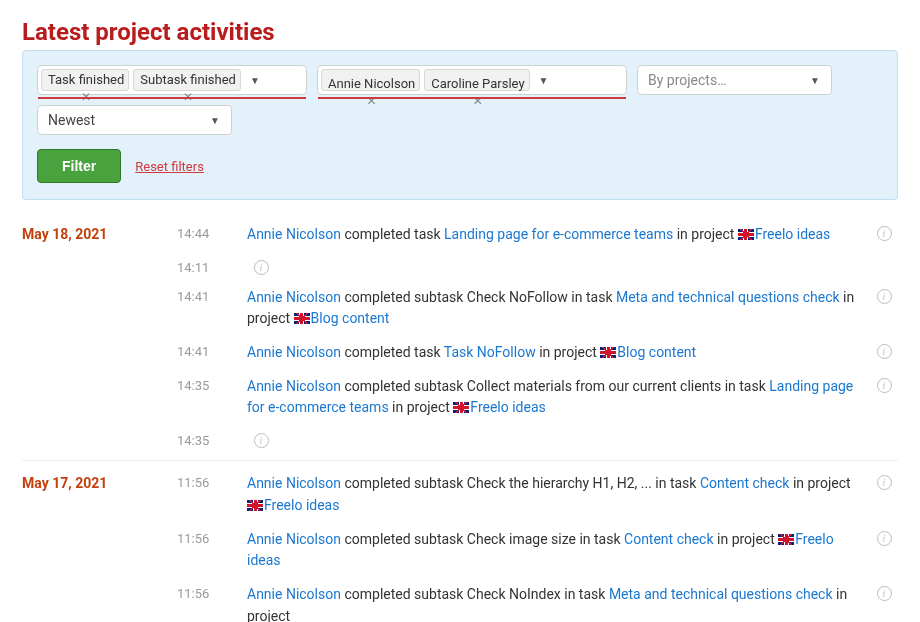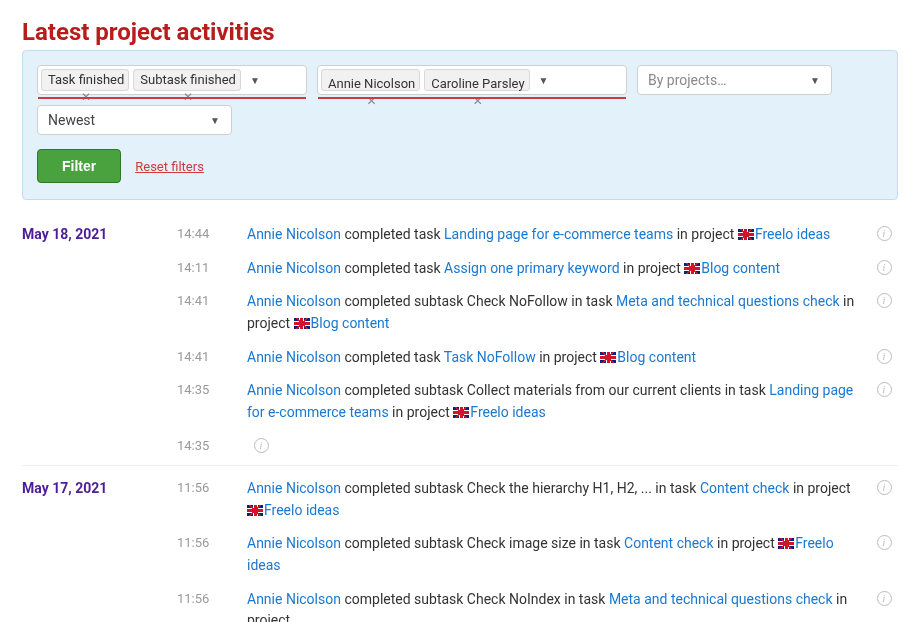--- a/index.html
+++ b/index.html
@@ -118,21 +118,21 @@
     margin-bottom: 6px;
   }
   .day-row {
     display: flex;
     align-items: flex-start;
     padding: 6px 0;
   }
   .date-col {
     flex: 0 0 155px;
     font-weight: 700;
-    color: #4c1d95;
+    color: #c2410c;
     font-size: 14px;
     padding-top: 2px;
   }
   .time-col {
     flex: 0 0 70px;
     color: #9a9a9a;
     font-size: 13px;
     padding-top: 2px;
   }
   .text-col {
@@ -233,21 +233,20 @@
         <div class="date-col">May 18, 2021</div>
         <div class="time-col">14:44</div>
         <div class="text-col"><a class="link">Annie Nicolson</a><span> completed task </span><a class="link">Landing page for e-commerce teams</a><span> in project </span><span class="flag-uk"></span><a class="link">Freelo ideas</a></div>
         <div class="info-col">
           <span class="info-icon">i</span>
         </div>
       </div>
       <div class="day-row">
         <div class="date-col"></div>
         <div class="time-col">14:11</div>
-        <div class="text-col"><a class="link">Annie Nicolson</a><span> completed task </span><a class="link">Assign one primary keyword</a><span> in project </span><span class="flag-uk"></span><a class="link">Blog content</a></div>
         <div class="info-col">
           <span class="info-icon">i</span>
         </div>
       </div>
       <div class="day-row">
         <div class="date-col"></div>
         <div class="time-col">14:41</div>
         <div class="text-col"><a class="link">Annie Nicolson</a><span> completed subtask Check NoFollow in task </span><a class="link">Meta and technical questions check</a><span> in project </span><span class="flag-uk"></span><a class="link">Blog content</a></div>
         <div class="info-col">
           <span class="info-icon">i</span>

